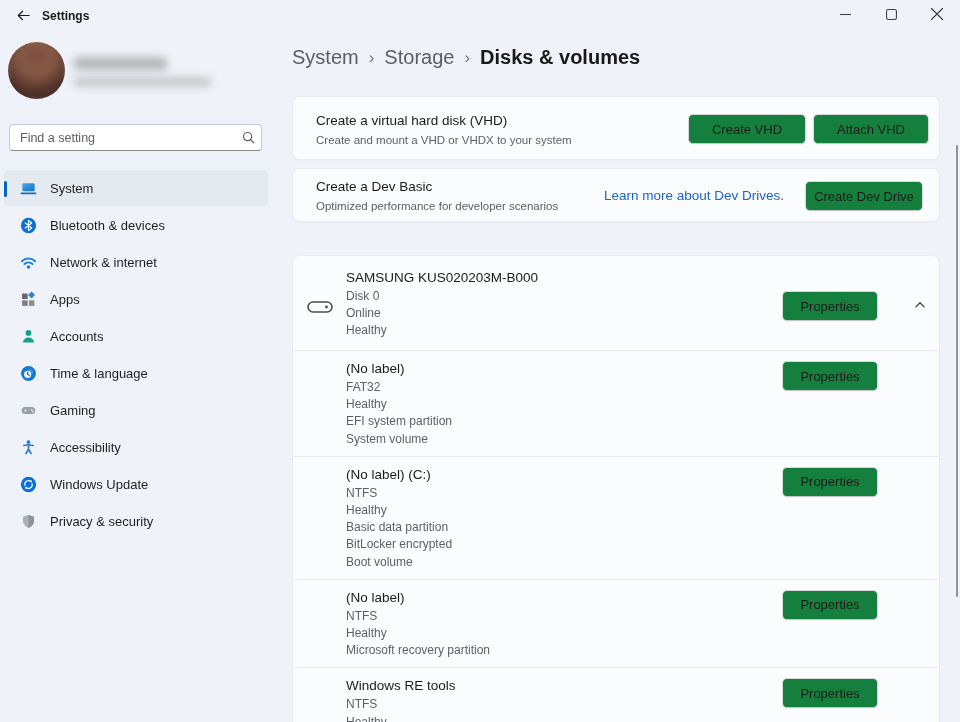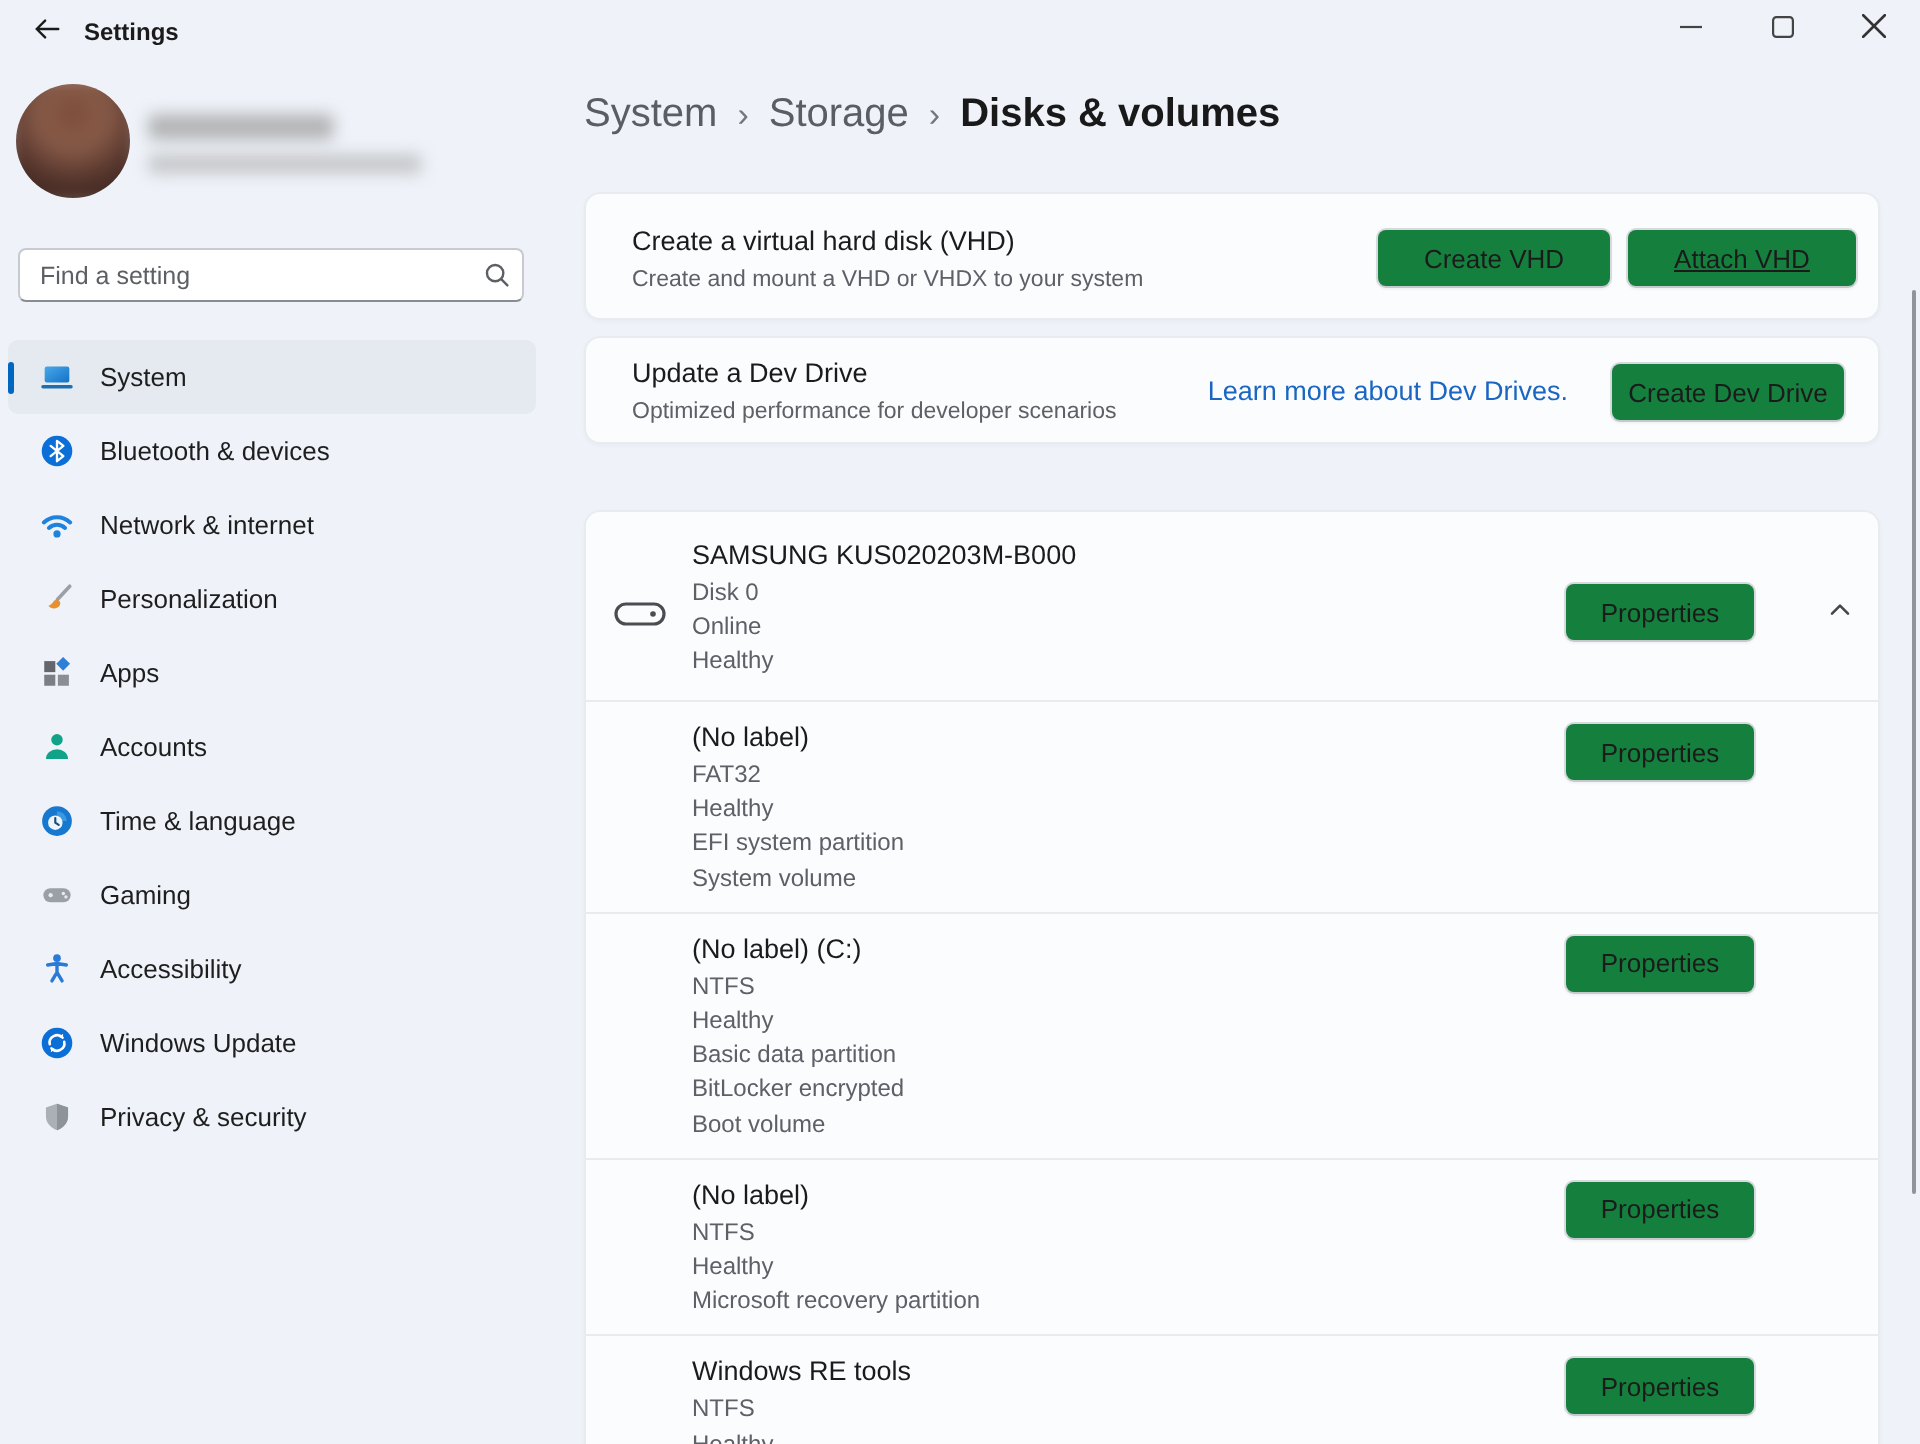--- a/index.html
+++ b/index.html
@@ -48,21 +48,21 @@
 
   .card-title { position:absolute; left:23px; font-size:13.5px; color:#1b1b1b; }
   .card-sub { position:absolute; left:23px; font-size:11.5px; color:#5d6167; }
   #vhd-card .card-title { top:16px; }
   #vhd-card .card-sub { top:37px; }
   #dev-card .card-title { top:10px; }
   #dev-card .card-sub { top:31px; }
 
   .btn { position:absolute; height:30px; background:#15803d; border:1px solid #d6d9de; border-bottom-color:#c5c8cd; border-radius:5px; font-size:13px; color:#1b1b1b; display:flex; align-items:center; justify-content:center; cursor:pointer; box-shadow:0 1px 1px rgba(0,0,0,0.04); font-family:inherit; }
   #btn-create-vhd { left:395px; top:17px; width:118px; }
-  #btn-attach-vhd { left:520px; top:17px; width:116px;text-decoration:underline; }
+  #btn-attach-vhd { left:520px; top:17px; width:116px; }
   #btn-create-dev { right:16px; top:12px; width:118px; }
   #dev-link { position:absolute; right:155px; top:19px; font-size:13.5px; color:var(--link,#1a66c2); cursor:pointer; }
 
   
   .disk-header { position:relative; height:94px; padding:13px 0 0 53px; }
   .disk-icon { position:absolute; left:14px; top:43px; }
   .row-title { font-size:13.5px; color:#1b1b1b; line-height:17px; margin-bottom:2px; }
   .detail-line { font-size:12px; color:#5d6167; line-height:17.2px; }
   .props-btn { left:489px; top:35px; width:96px; }
   .chevron-btn { position:absolute; left:616px; top:40px; width:22px; height:22px; display:flex; align-items:center; justify-content:center; cursor:pointer; border-radius:4px; }
@@ -155,29 +155,20 @@
               <path d="M1.8 6.8 a9 9 0 0 1 12.4 0" fill="none" stroke="#1e83dd" stroke-width="1.9" stroke-linecap="round"></path>
               <path d="M4.2 9.4 a5.6 5.6 0 0 1 7.6 0" fill="none" stroke="#1e83dd" stroke-width="1.9" stroke-linecap="round"></path>
               <circle cx="8" cy="12.2" r="1.7" fill="#1e83dd"></circle>
             </svg>
           </span>
           <span class="nav-label">Network &amp; internet</span>
         </div>
         <div class="nav-item">
           <span class="nav-icon">
             <svg width="17" height="17" viewBox="0 0 16 16">
-              <path d="M14 2 L8.2 8.2" stroke="#9aa0a6" stroke-width="1.7" stroke-linecap="round"></path>
-              <path d="M7.8 8.4 C6 8.6 6.4 10.4 4 11.2 C5.4 13.2 8.6 12.6 9.4 10.8 C9.9 9.7 9.2 8.6 7.8 8.4 Z" fill="#e8902e"></path>
-            </svg>
-          </span>
-          <span class="nav-label">Personalization</span>
-        </div>
-        <div class="nav-item">
-          <span class="nav-icon">
-            <svg width="17" height="17" viewBox="0 0 16 16">
               <rect x="2" y="2.4" width="5.2" height="5.2" fill="#63666a"></rect>
               <rect x="2" y="8.8" width="5.2" height="5.2" fill="#7b7f84"></rect>
               <rect x="8.4" y="8.8" width="5.2" height="5.2" fill="#8b8f94"></rect>
               <rect x="8.6" y="1.4" width="4.6" height="4.6" transform="rotate(45 10.9 3.7)" fill="#2f7fd6"></rect>
             </svg>
           </span>
           <span class="nav-label">Apps</span>
         </div>
         <div class="nav-item">
           <span class="nav-icon">
@@ -253,21 +244,21 @@
     </div>
 
     <div class="card" id="vhd-card">
       <div class="card-title">Create a virtual hard disk (VHD)</div>
       <div class="card-sub">Create and mount a VHD or VHDX to your system</div>
       <button class="btn" id="btn-create-vhd">Create VHD</button>
       <button class="btn" id="btn-attach-vhd">Attach VHD</button>
     </div>
 
     <div class="card" id="dev-card">
-      <div class="card-title">Update a Dev Drive</div>
+      <div class="card-title">Create a Dev Basic</div>
       <div class="card-sub">Optimized performance for developer scenarios</div>
       <span id="dev-link">Learn more about Dev Drives.</span>
       <button class="btn" id="btn-create-dev">Create Dev Drive</button>
     </div>
 
     <div class="card" id="disk-card">
       <div class="disk-header">
         <span class="disk-icon">
           <svg width="26" height="16" viewBox="0 0 26 16">
               <rect x="1" y="3" width="24" height="10" rx="5" fill="none" stroke="#4a4d52" stroke-width="1.6"></rect>

